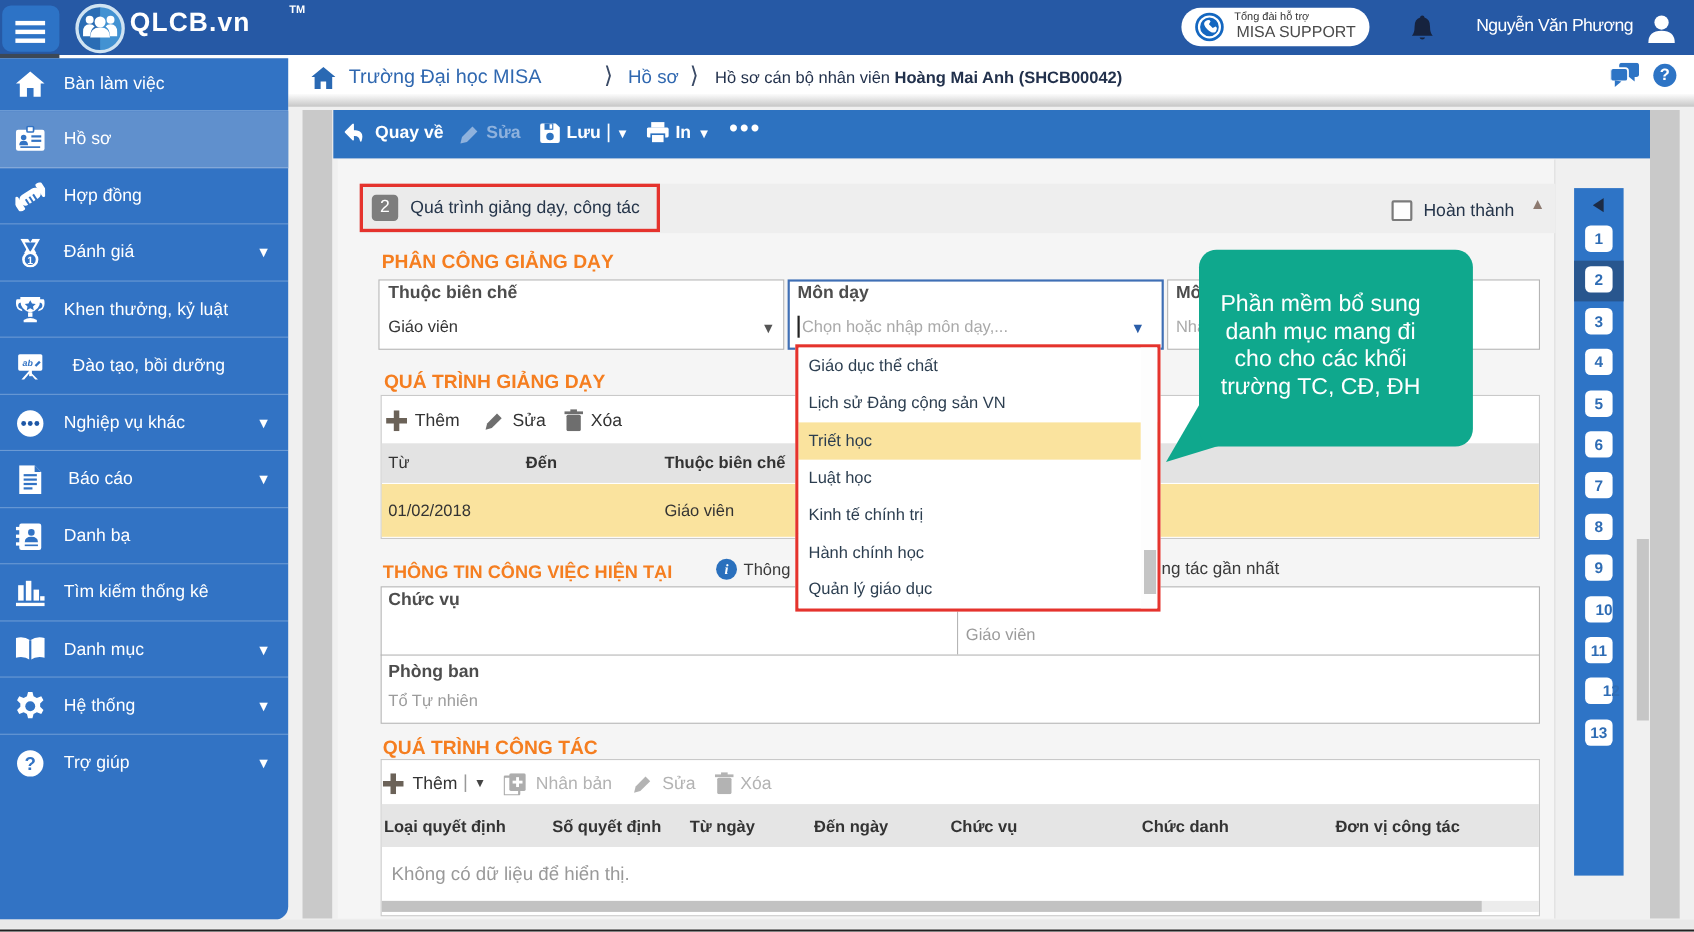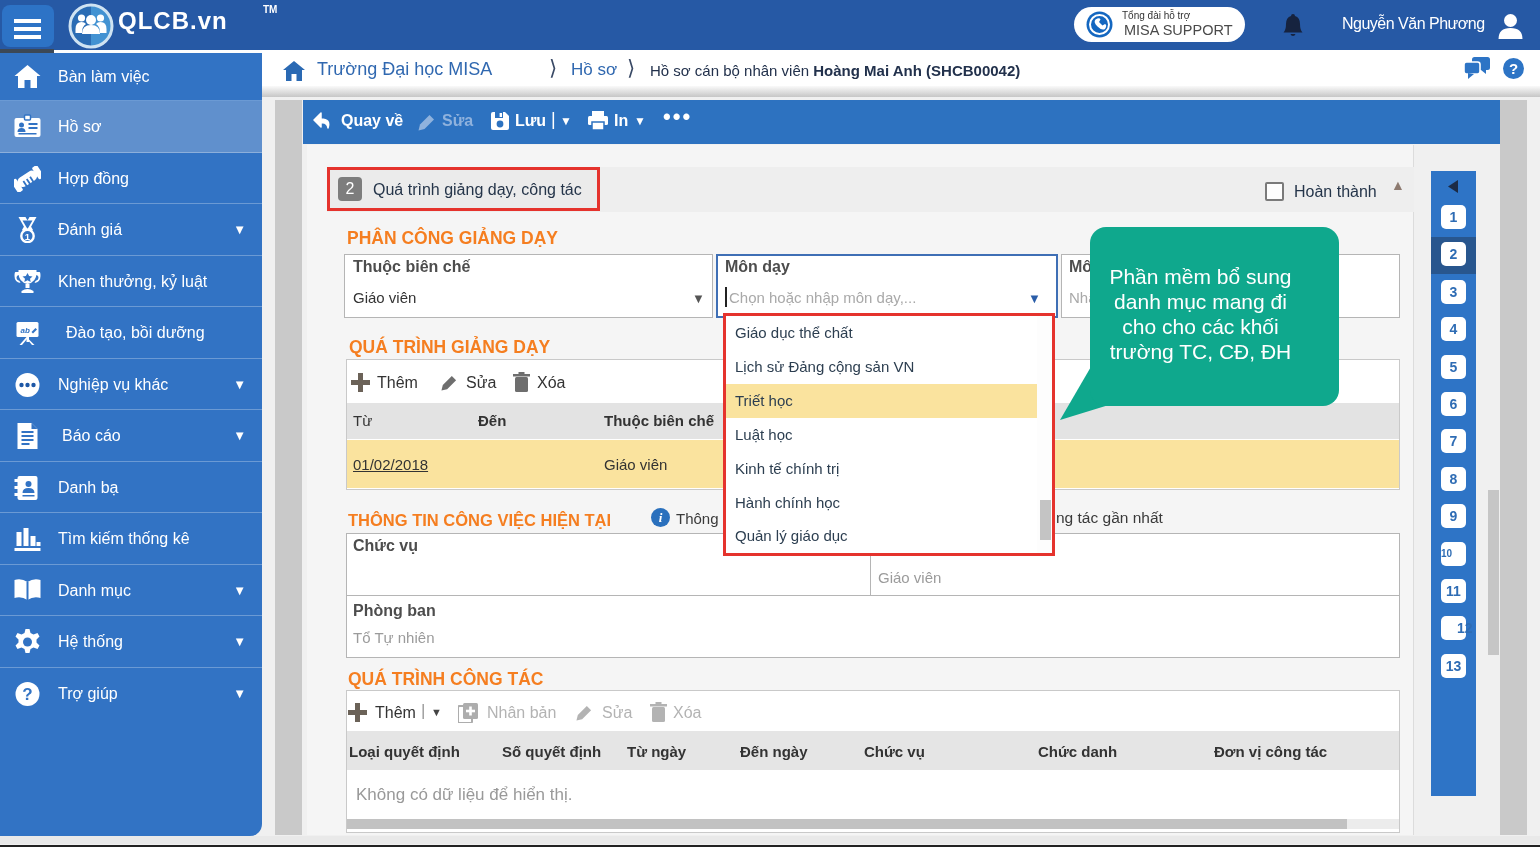--- a/index.html
+++ b/index.html
@@ -296,21 +296,21 @@
   <rect x="5.5" y="0" width="6" height="3" fill="#6e6e6e"></rect>
 </svg>
 <div class="abs" style="left:537px;top:374px;color:#333;font-size:16px;">Xóa</div>
 
 <div class="abs" style="left:347px;top:403px;width:1052px;height:36px;background:#e3e3e3;"></div>
 <div class="abs" style="left:353px;top:412px;color:#333;font-size:15px;font-weight:normal;">Từ</div>
 <div class="abs" style="left:478px;top:412px;color:#333;font-size:15px;font-weight:bold;">Đến</div>
 <div class="abs" style="left:604px;top:412px;color:#333;font-size:15px;font-weight:bold;">Thuộc biên chế</div>
 
 <div class="abs" style="left:347px;top:440px;width:1052px;height:48px;background:#fae39e;"></div>
-<div class="abs" style="left:353px;top:456px;color:#333;font-size:15px;text-decoration:underline;">01/02/2018</div>
+<div class="abs" style="left:353px;top:456px;color:#333;font-size:15px;">01/02/2018</div>
 <div class="abs" style="left:604px;top:456px;color:#333;font-size:15px;">Giáo viên</div>
 
 <div class="abs" style="left:348px;top:511px;color:#f57e20;font-size:16.5px;font-weight:bold;">THÔNG TIN CÔNG VIỆC HIỆN TẠI</div>
 <div class="abs" style="left:651px;top:508px;width:19px;height:19px;border-radius:50%;background:#2a70bd;color:#fff;font-size:13px;font-style:italic;font-weight:bold;text-align:center;line-height:19px;font-family:'Liberation Serif',serif;">i</div>
 <div class="abs" style="left:676px;top:510px;color:#3a3a3a;font-size:15px;">Thông</div>
 <div class="abs" style="left:1056px;top:509px;color:#3a3a3a;font-size:15.5px;">ng tác gần nhất</div>
 
 <div class="abs" style="left:346px;top:533px;width:1054px;height:125px;background:#fff;border:1px solid #b5b5b5;"></div>
 <div class="abs" style="left:870px;top:533px;width:1px;height:62px;background:#b5b5b5;"></div>
 <div class="abs" style="left:346px;top:595px;width:1054px;height:1px;background:#b5b5b5;"></div>
@@ -387,20 +387,20 @@
 <div id="navbtns">
     <div class="abs" style="left:1441px;top:205px;width:25px;height:24px;background:#fff;border-radius:5px;color:#2e6cb4;font-size:14px;font-weight:bold;text-align:center;line-height:24px;z-index:5;">1</div>
     <div class="abs" style="left:1441px;top:242px;width:25px;height:24px;background:#fff;border-radius:5px;color:#2e6cb4;font-size:14px;font-weight:bold;text-align:center;line-height:24px;z-index:5;">2</div>
     <div class="abs" style="left:1441px;top:280px;width:25px;height:24px;background:#fff;border-radius:5px;color:#2e6cb4;font-size:14px;font-weight:bold;text-align:center;line-height:24px;z-index:5;">3</div>
     <div class="abs" style="left:1441px;top:317px;width:25px;height:24px;background:#fff;border-radius:5px;color:#2e6cb4;font-size:14px;font-weight:bold;text-align:center;line-height:24px;z-index:5;">4</div>
     <div class="abs" style="left:1441px;top:355px;width:25px;height:24px;background:#fff;border-radius:5px;color:#2e6cb4;font-size:14px;font-weight:bold;text-align:center;line-height:24px;z-index:5;">5</div>
     <div class="abs" style="left:1441px;top:392px;width:25px;height:24px;background:#fff;border-radius:5px;color:#2e6cb4;font-size:14px;font-weight:bold;text-align:center;line-height:24px;z-index:5;">6</div>
     <div class="abs" style="left:1441px;top:429px;width:25px;height:24px;background:#fff;border-radius:5px;color:#2e6cb4;font-size:14px;font-weight:bold;text-align:center;line-height:24px;z-index:5;">7</div>
     <div class="abs" style="left:1441px;top:467px;width:25px;height:24px;background:#fff;border-radius:5px;color:#2e6cb4;font-size:14px;font-weight:bold;text-align:center;line-height:24px;z-index:5;">8</div>
     <div class="abs" style="left:1441px;top:504px;width:25px;height:24px;background:#fff;border-radius:5px;color:#2e6cb4;font-size:14px;font-weight:bold;text-align:center;line-height:24px;z-index:5;">9</div>
-    <div class="abs" style="left:1441px;top:542px;width:25px;height:24px;background:#fff;border-radius:5px;color:#2e6cb4;font-size:10px;font-weight:bold;text-align:left;line-height:24px;z-index:5;">10</div>
+    <div class="abs" style="left:1441px;top:542px;width:25px;height:24px;background:#fff;border-radius:5px;color:#2e6cb4;font-size:14px;font-weight:bold;text-align:right;line-height:24px;z-index:5;">10</div>
     <div class="abs" style="left:1441px;top:579px;width:25px;height:24px;background:#fff;border-radius:5px;color:#2e6cb4;font-size:14px;font-weight:bold;text-align:center;line-height:24px;z-index:5;">11</div>
     <div class="abs" style="left:1441px;top:616px;width:25px;height:24px;background:#fff;border-radius:5px;color:#2e6cb4;font-size:14px;font-weight:bold;text-align:center;line-height:24px;z-index:5;padding-left:16px;">12</div>
     <div class="abs" style="left:1441px;top:654px;width:25px;height:24px;background:#fff;border-radius:5px;color:#2e6cb4;font-size:14px;font-weight:bold;text-align:center;line-height:24px;z-index:5;">13</div>
   </div>
 
 <div class="abs" style="left:0;top:836px;width:1540px;height:8px;background:#e9e9e9;"></div>
 <div class="abs" style="left:0;top:845px;width:1540px;height:2px;background:#222;"></div>
 
 </body></html>

